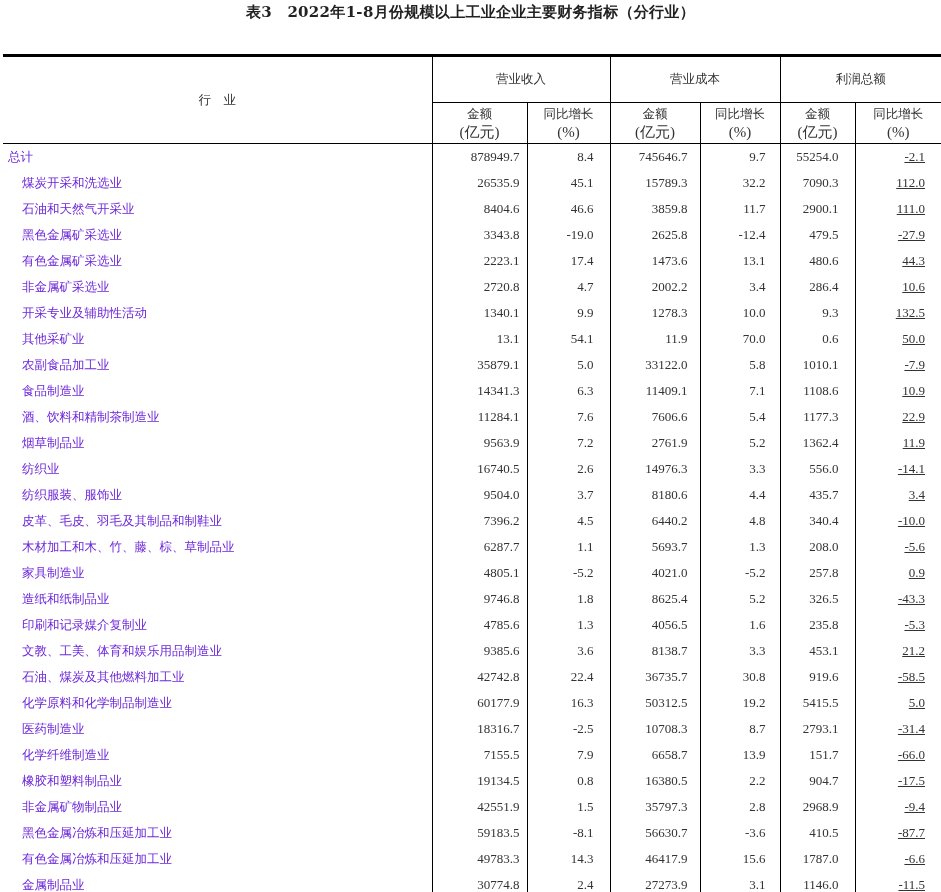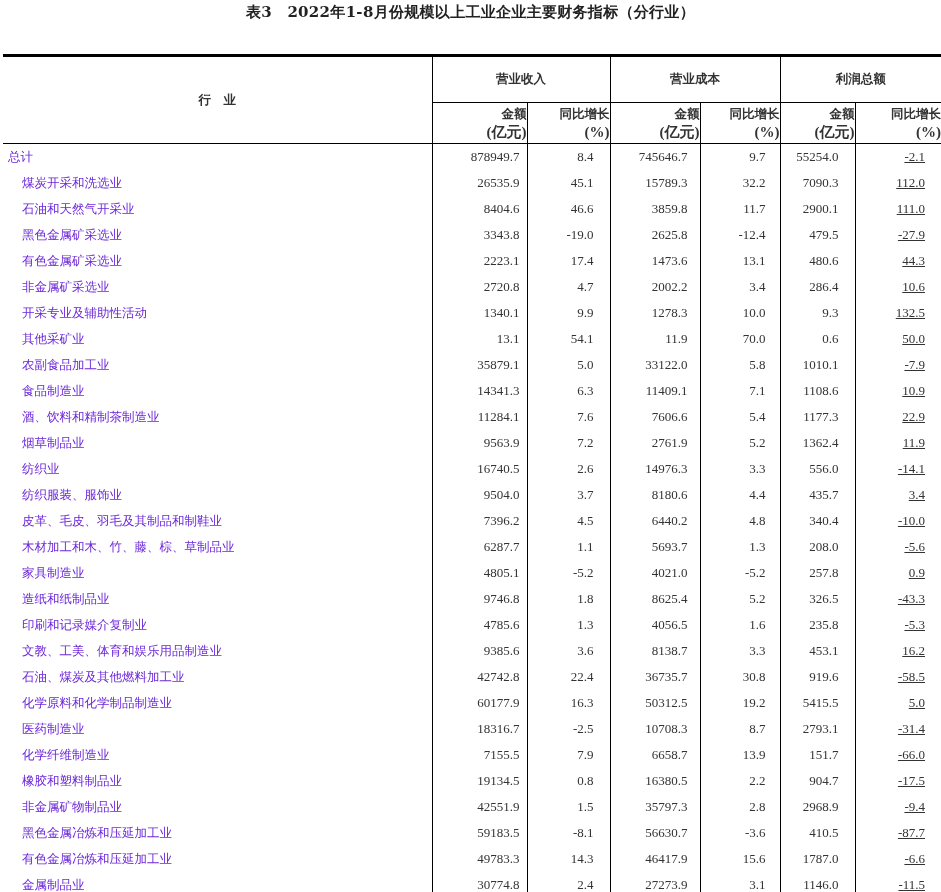--- a/index.html
+++ b/index.html
@@ -4,24 +4,24 @@
 <style>
   html, body { margin:0; padding:0; background:#ffffff; }
   body { width:941px; height:892px; overflow:hidden; position:relative; color:#333333;
          font-family:"DejaVu Sans", sans-serif; }
   .title { position:absolute; left:0; top:3px; width:941px; text-align:center;
            font-family:"DejaVu Serif", "Liberation Serif", serif; font-weight:bold;
            font-size:15px; color:#222222; letter-spacing:0.3px; }
   table.fin { position:absolute; left:3px; top:54px; width:938px; border-collapse:collapse;
               table-layout:fixed; }
   table.fin thead tr.g th { border-top:3px solid #000; }
-  table.fin th { font-weight:bold; font-size:12.5px; color:#333; padding:0; }
+  table.fin th { font-weight:normal; font-size:12.5px; color:#333; padding:0; }
   table.fin th.ind { border-bottom:1.5px solid #000; border-right:1px solid #000; text-align:center; vertical-align:middle; }
   th.grp { height:45px; border-left:1px solid #000; border-bottom:1px solid #000; text-align:center; vertical-align:middle; }
-  th.sub { height:39px; border-left:1px solid #000; border-bottom:1.5px solid #000; text-align:right;
+  th.sub { height:39px; border-left:1px solid #000; border-bottom:1.5px solid #000; text-align:center;
            vertical-align:top; line-height:19px; padding-top:1px !important; }
   th.sub span { display:block; }
   th.sub .unit { font-family:"Liberation Serif", serif; font-size:15px; }
   td { height:26px; padding:0; font-size:12.5px; white-space:nowrap; }
   td.name { padding-left:5px; color:#6d28d9; }
   td.name.child { padding-left:19px; }
   td.num { text-align:right; border-left:1px solid #000; font-family:"Liberation Serif", serif;
            font-size:13px; color:#333; }
   td.c1 { padding-right:7px; }
   td.c2 { padding-right:16px; }
@@ -252,21 +252,21 @@
         <td class="num c5">235.8</td>
         <td class="num c6">-5.3</td>
       </tr>
       <tr>
         <td class="name child">文教、工美、体育和娱乐用品制造业</td>
         <td class="num c1">9385.6</td>
         <td class="num c2">3.6</td>
         <td class="num c3">8138.7</td>
         <td class="num c4">3.3</td>
         <td class="num c5">453.1</td>
-        <td class="num c6">16.2</td>
+        <td class="num c6">21.2</td>
       </tr>
       <tr>
         <td class="name child">石油、煤炭及其他燃料加工业</td>
         <td class="num c1">42742.8</td>
         <td class="num c2">22.4</td>
         <td class="num c3">36735.7</td>
         <td class="num c4">30.8</td>
         <td class="num c5">919.6</td>
         <td class="num c6">-58.5</td>
       </tr>

